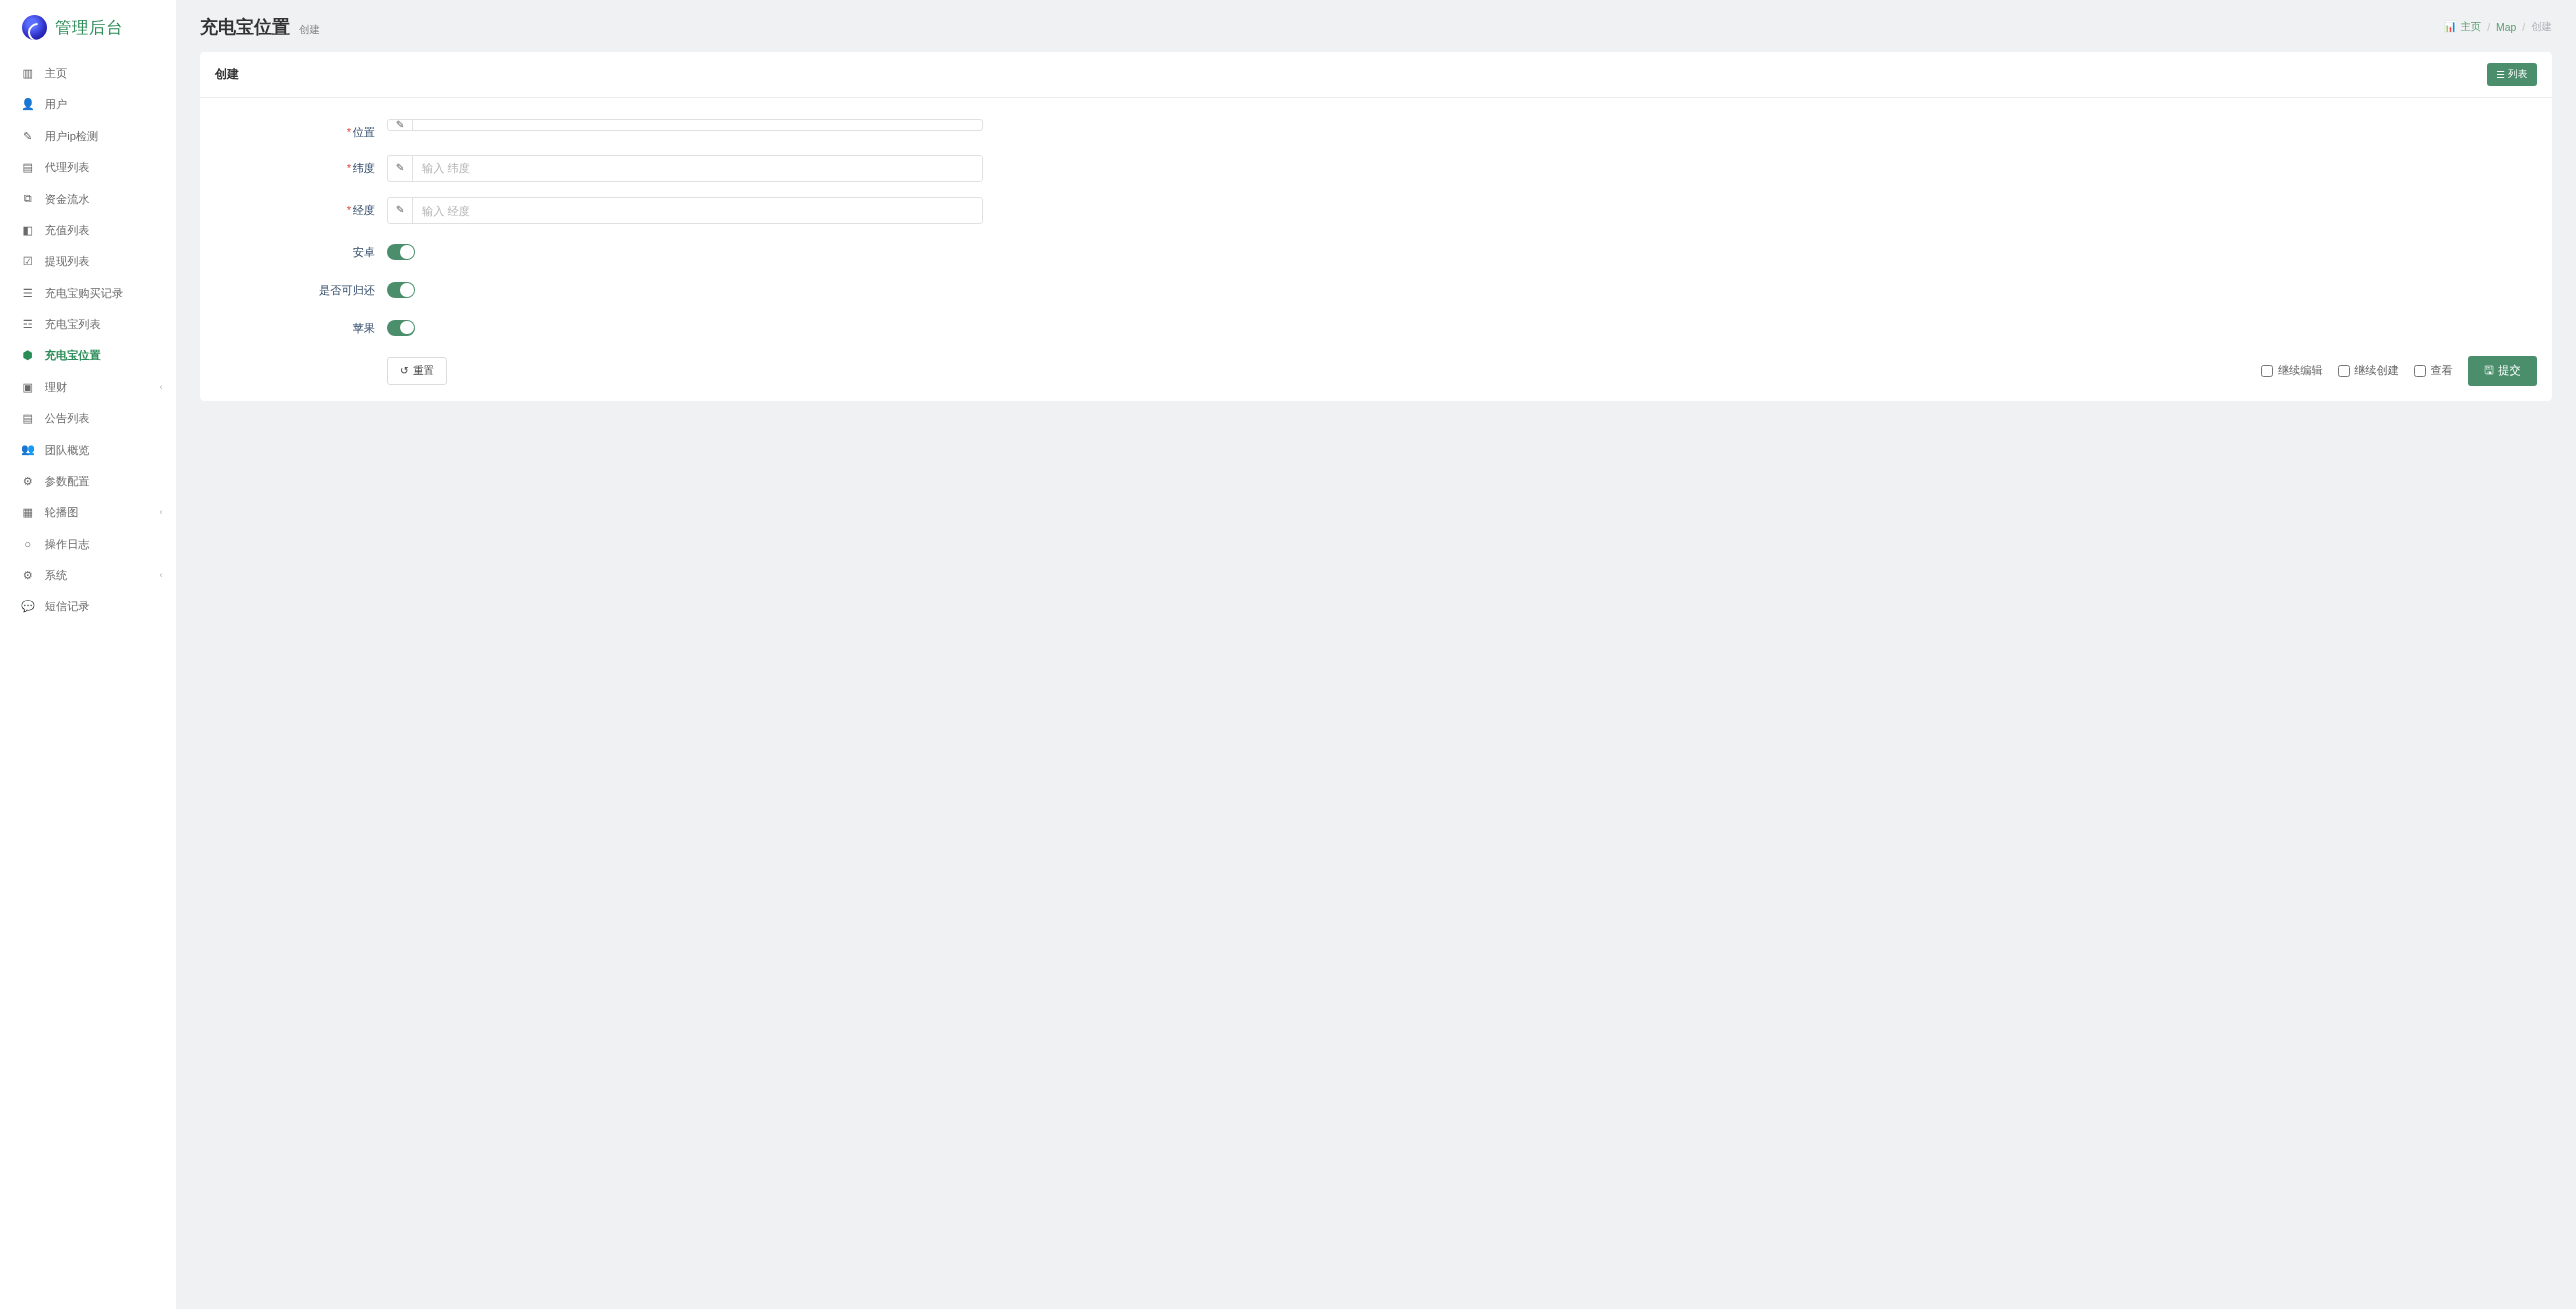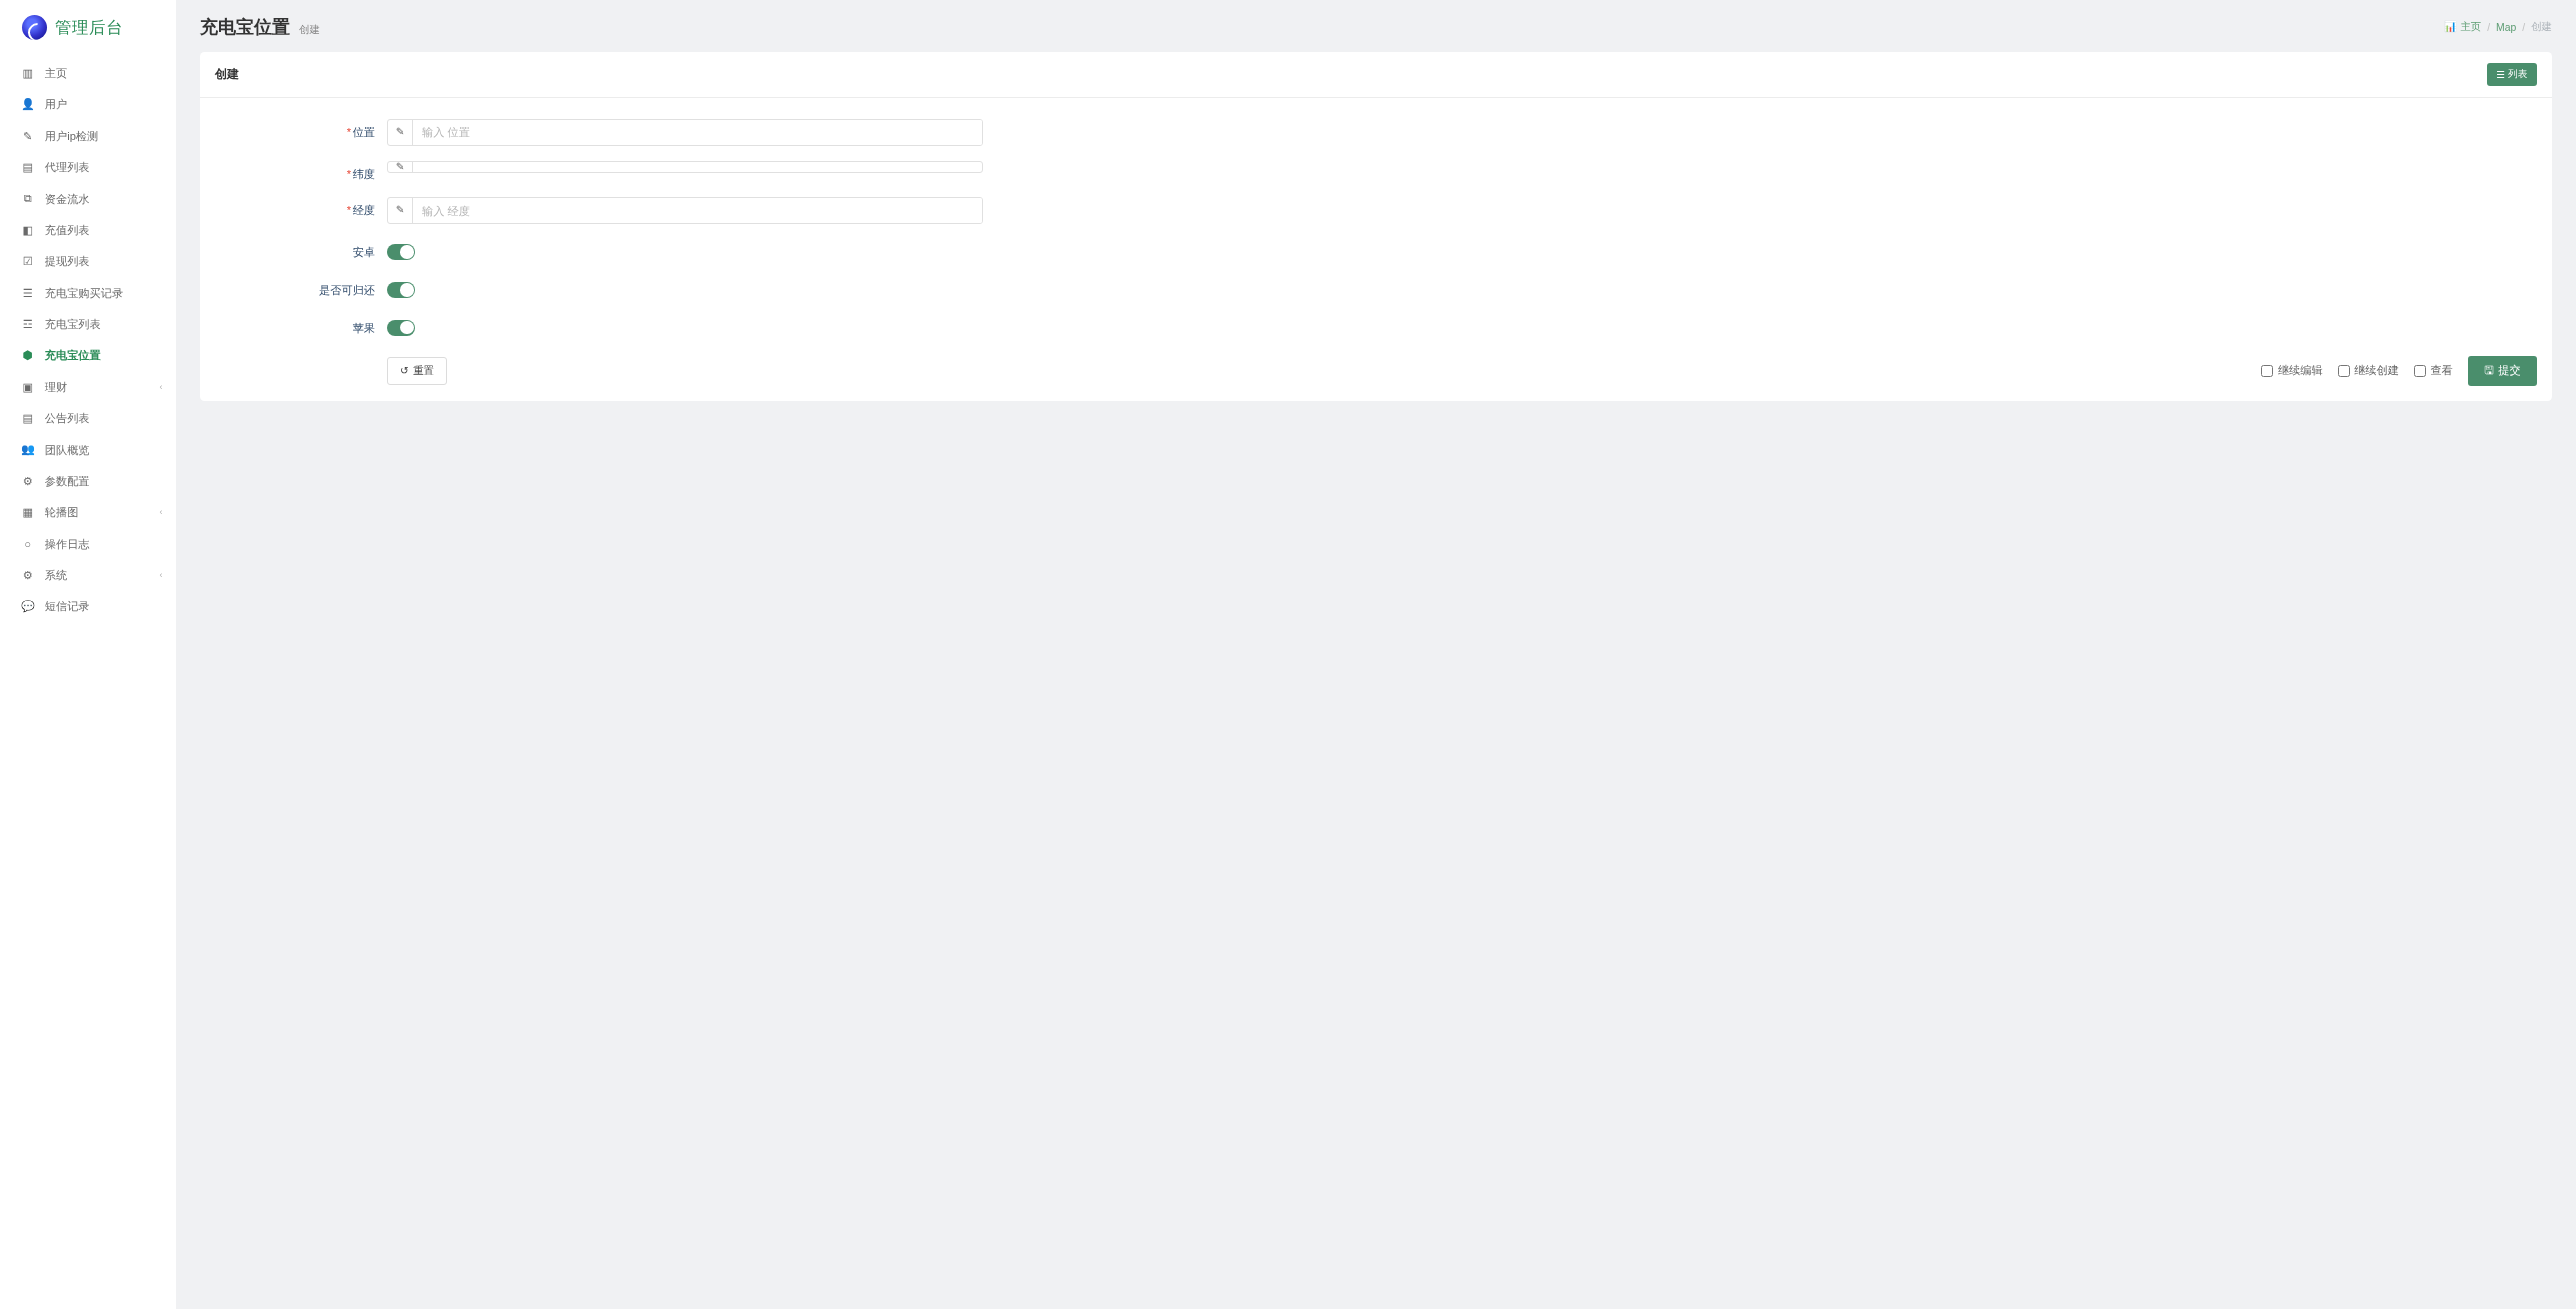--- a/index.html
+++ b/index.html
@@ -209,30 +209,30 @@
             <span>列表</span>
           </button>
       </div>
       <div class="card-body">
 
         <div class="form-row">
           <label class="form-label"><span class="req">*</span><span>位置</span></label>
           <div class="form-control-wrap">
             <div class="input-group">
               <span class="prefix ic">✎</span>
-              <input type="text" placeholder="输入 位置" style="">
             </div>
           </div>
         </div>
 
         <div class="form-row">
           <label class="form-label"><span class="req">*</span><span>纬度</span></label>
           <div class="form-control-wrap">
             <div class="input-group">
               <span class="prefix ic">✎</span>
+              <input type="text" placeholder="输入 纬度" style="">
             </div>
           </div>
         </div>
 
         <div class="form-row">
           <label class="form-label"><span class="req">*</span><span>经度</span></label>
           <div class="form-control-wrap">
             <div class="input-group">
               <span class="prefix ic">✎</span>
               <input type="text" placeholder="输入 经度" style="">

